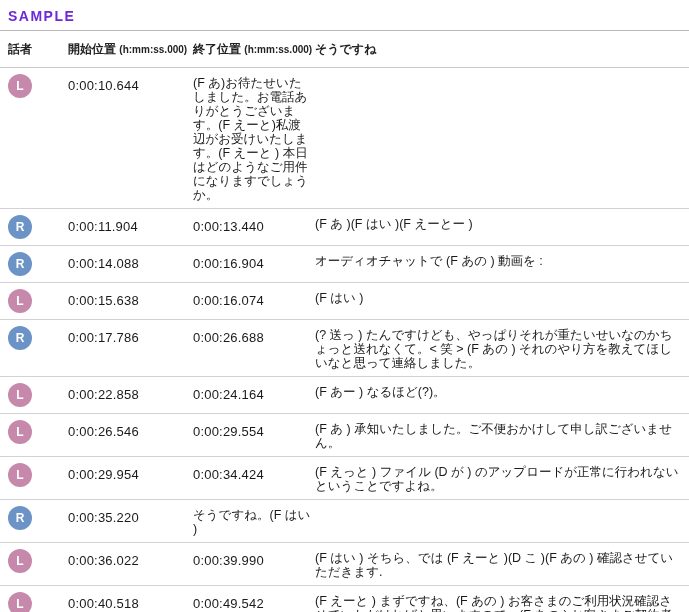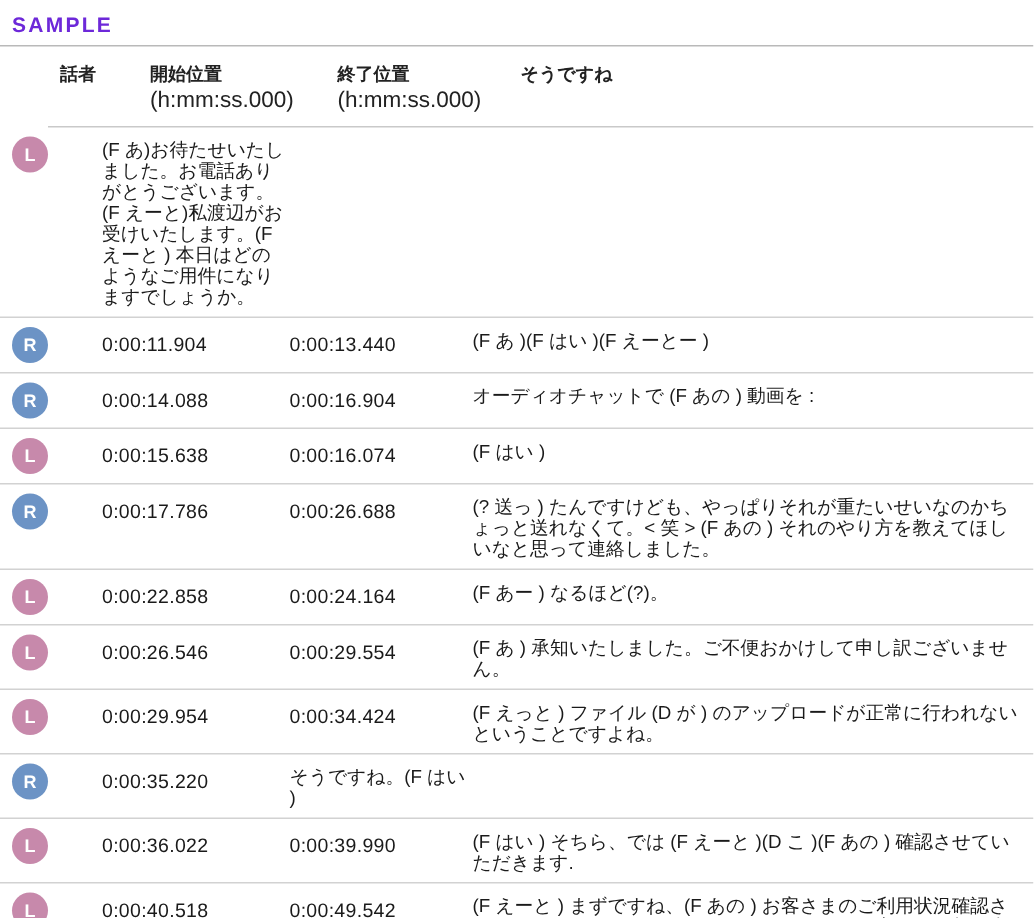--- a/index.html
+++ b/index.html
@@ -25,25 +25,24 @@
     padding-left: 8px;
     padding-right: 8px;
   }
   .header-row {
     padding-top: 10px;
     padding-bottom: 9px;
     border-bottom: 1px solid #c9c9c9;
     font-size: 12px;
     font-weight: bold;
     color: #222;
-    margin-left: 32px;
   }
   .header-unit {
-    font-size: 15px;
-    font-weight: 400;
+    font-size: 10px;
+    font-weight: 700;
     letter-spacing: 0;
   }
   .row {
     padding-top: 6px;
     padding-bottom: 6px;
     border-bottom: 1px solid #d2d2d2;
     align-items: start;
   }
   .badge {
     width: 24px; height: 24px;
@@ -95,20 +94,21 @@
     <div>
       <span>そうですね</span>
     </div>
   </div>
 
   <div id="rows">
   <div class="grid-row row">
     <div>
       <span class="badge L">L</span>
     </div>
+    <div class="time">0:00:10.644</div>
     <div class="text">(F あ)お待たせいたしました。お電話ありがとうございます。(F えーと)私渡辺がお受けいたします。(F えーと ) 本日はどのようなご用件になりますでしょうか。</div>
   </div>
 
   <div class="grid-row row">
     <div>
       <span class="badge R">R</span>
     </div>
     <div class="time">0:00:11.904</div>
     <div class="time">0:00:13.440</div>
     <div class="text">(F あ )(F はい )(F えーとー )</div>

